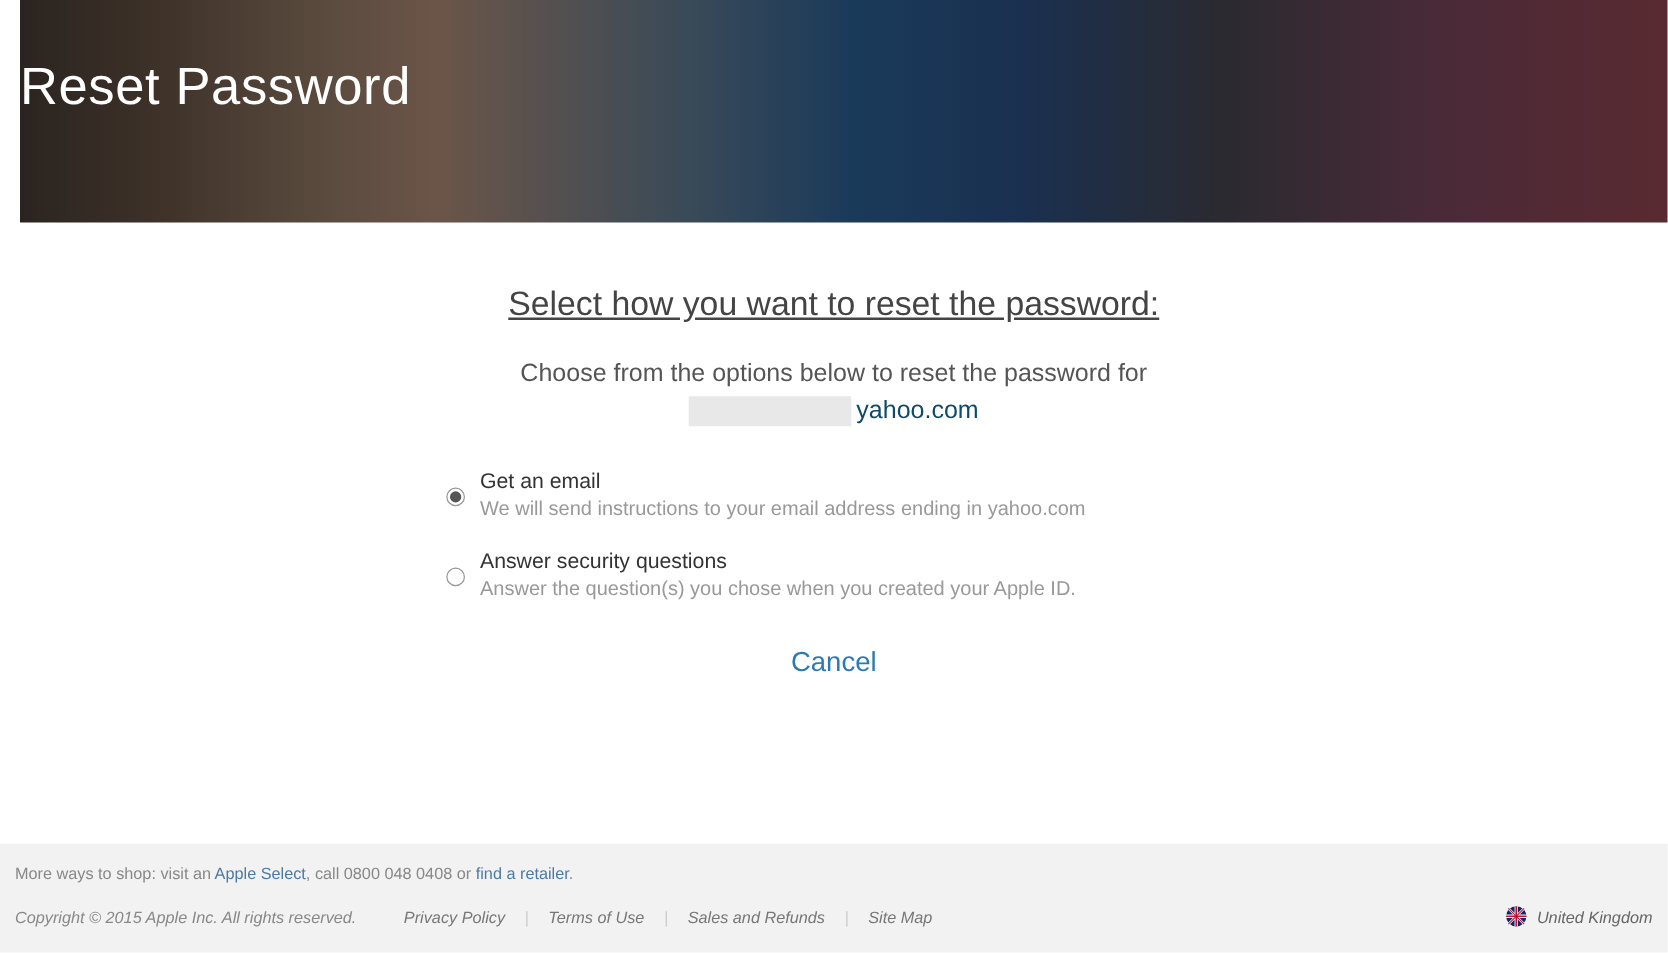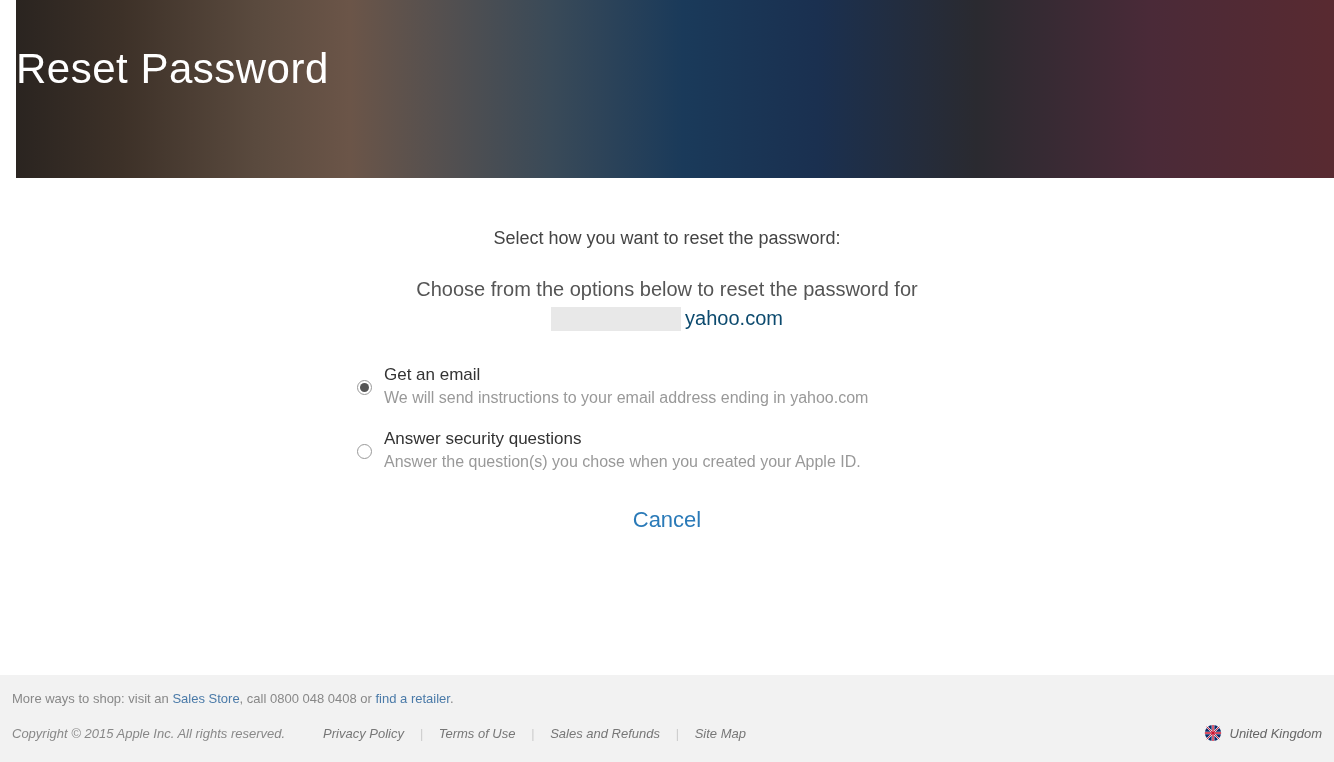--- a/index.html
+++ b/index.html
@@ -39,24 +39,25 @@
       font-size: 42px;
       font-weight: 200;
       letter-spacing: 0.5px;
       margin-top: -40px;
     }
     .main {
       padding: 50px 20px 40px;
       text-align: center;
     }
     .instruction {
-      font-size: 18px;
+      font-size: 27px;
       color: #444;
       font-weight: 300;
       margin-bottom: 24px;
+      text-decoration: underline;
     }
     .subinstruction {
       font-size: 20px;
       color: #555;
       font-weight: 300;
       line-height: 1.6;
     }
     .email-line {
       font-size: 20px;
       color: #0c4a6e;
@@ -227,21 +228,21 @@
     </div>
   </div>
 
   <div class="actions">
     <button class="cancel-btn">Cancel</button>
   </div>
 </div>
 
 <div class="footer">
   <div class="footer-row1">
-    <span>More ways to shop: visit an </span><span class="footer-link">Sales Store</span><span>, call 0800 048 0408 or </span><span class="footer-link">find a retailer</span><span>.</span>
+    <span>More ways to shop: visit an </span><span class="footer-link">Apple Select</span><span>, call 0800 048 0408 or </span><span class="footer-link">find a retailer</span><span>.</span>
   </div>
   <div class="footer-row2">
     <span>Copyright © 2015 Apple Inc. All rights reserved.</span>
     <span class="footer-nav">
       <span class="footer-nav-item">Privacy Policy</span>
       <span class="footer-sep">|</span>
       <span class="footer-nav-item">Terms of Use</span>
       <span class="footer-sep">|</span>
       <span class="footer-nav-item">Sales and Refunds</span>
       <span class="footer-sep">|</span>

